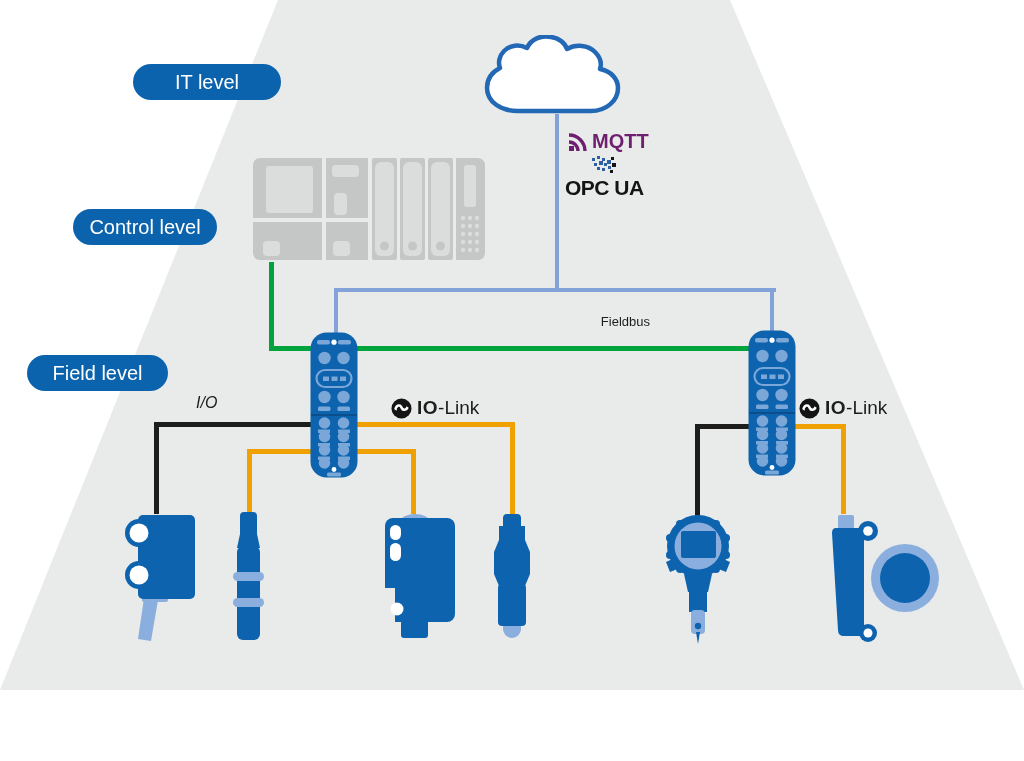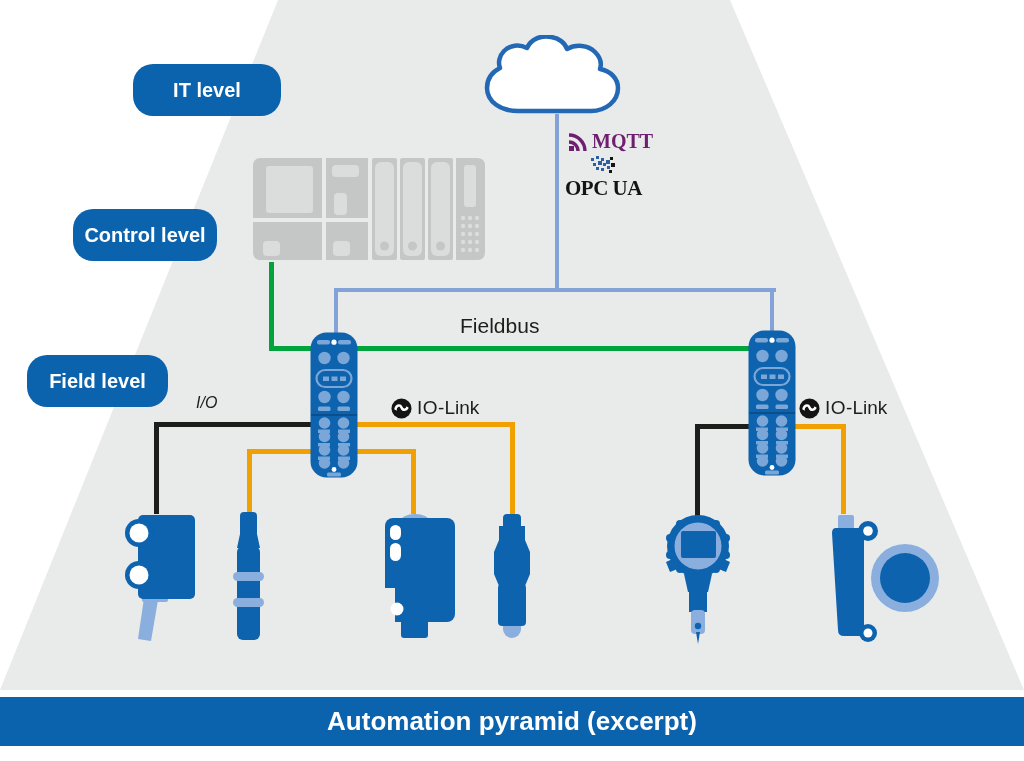--- a/index.html
+++ b/index.html
@@ -7,47 +7,47 @@
   #stage { position:relative; width:1024px; height:761px; background:#ffffff; overflow:hidden; }
 
   .trapezoid {
     position:absolute; left:0; top:0; width:1024px; height:690px;
     background:#e9eaea;
     clip-path:polygon(278px 0px, 730px 0px, 1024px 690px, 0px 690px);
   }
 
   .pill {
     position:absolute; background:#0b63ad; color:#ffffff;
-    border-radius:20px; font-weight:bold; font-size:20px;
+    border-radius:20px; font-weight:normal; font-size:20px;
     display:flex; align-items:center; justify-content:center;
-    height:52px;
+    height:36px;
   }
   .pill-it      { left:133px; top:64px;  width:148px; }
   .pill-control { left:73px;  top:209px; width:144px; }
   .pill-field   { left:27px;  top:355px; width:141px; }
 
   .line { position:absolute; }
   .blue   { background:#83a3d8; }
   .green  { background:#00a33c; }
   .black  { background:#1d1d1b; }
   .orange { background:#f0a000; }
 
   .svg-abs { position:absolute; }
 
   .label-text { position:absolute; color:#1d1d1b; }
-  .fieldbus-label { left:460px; top:314px; width:190px; text-align:left; font-size:21px; }
+  .fieldbus-label { left:460px; top:314px; width:190px; text-align:right; font-size:13px; }
   .io-label { left:196px; top:394px; font-size:16px;font-style:italic; }
 
   .iolink-label { position:absolute; display:flex; align-items:center; gap:5px; color:#1d1d1b; }
   .iolink-left  { left:391px; top:397px; }
   .iolink-right { left:799px; top:397px; }
   .iolink-text { font-size:19px; }
-  .iolink-text b { font-weight:normal; letter-spacing:0.5px; }
-
-  .proto { position:absolute; display:flex; align-items:center;font-family:Liberation Serif, serif; }
+  .iolink-text b { font-weight:bold; letter-spacing:0.5px; }
+
+  .proto { position:absolute; display:flex; align-items:center; }
   .mqtt { left:568px; top:130px; gap:3px; color:#6e1f6f; font-weight:bold; font-size:20px; }
   .opcua { left:565px; top:153px; gap:1px; color:#141414; font-weight:bold; font-size:21px; letter-spacing:-0.5px;flex-direction:column; }
 
   .banner {
     position:absolute; left:0; top:697px; width:1024px; height:49px;
     background:#0b63ad; color:#ffffff; font-weight:bold; font-size:26px;
     display:flex; align-items:center; justify-content:center;
   }
 </style>
 </head>
@@ -297,17 +297,14 @@
     <rect x="10" y="5" width="16" height="24" rx="2" fill="#8aaedd"></rect>
     <circle cx="40" cy="21" r="10" fill="#0d63ae"></circle>
     <circle cx="40" cy="123" r="9" fill="#0d63ae"></circle>
     <path d="M8,18 Q4,18 4,23 L10,120 Q10,126 16,126 L36,126 L36,18 Z" fill="#0d63ae"></path>
     <circle cx="40" cy="21" r="4.8" fill="#ffffff"></circle>
     <circle cx="40" cy="123" r="4.5" fill="#ffffff"></circle>
     <circle cx="77" cy="68" r="34" fill="#8aaedd"></circle>
     <circle cx="77" cy="68" r="25" fill="#0d63ae"></circle>
   </svg>
 
-  <div class="banner">
-    <span>Automation pyramid (excerpt)</span>
-  </div>
 
 </div>
 
 </body></html>

